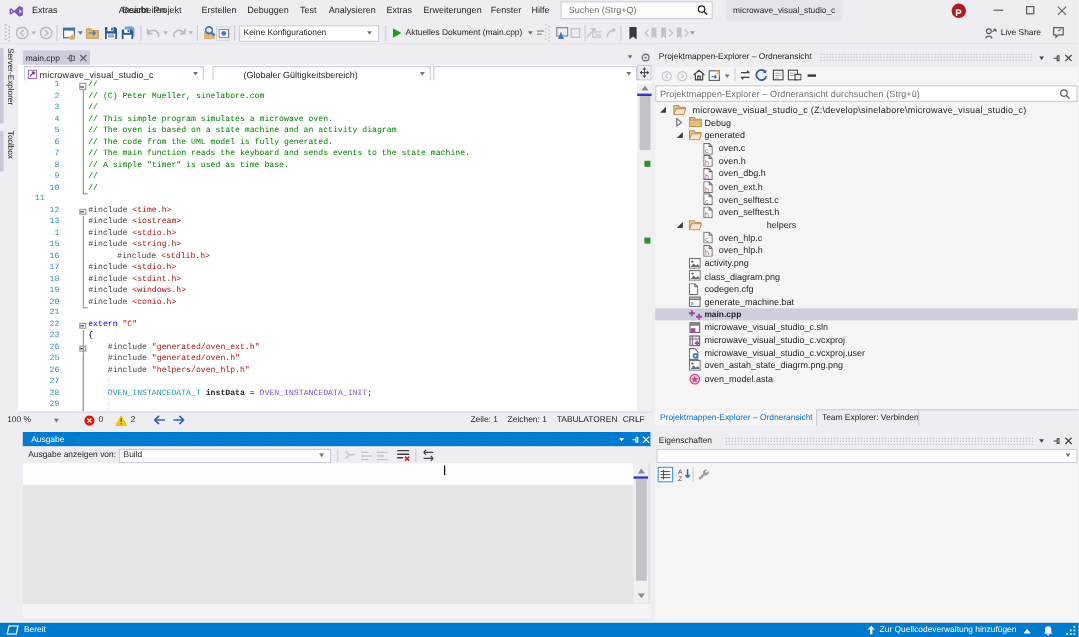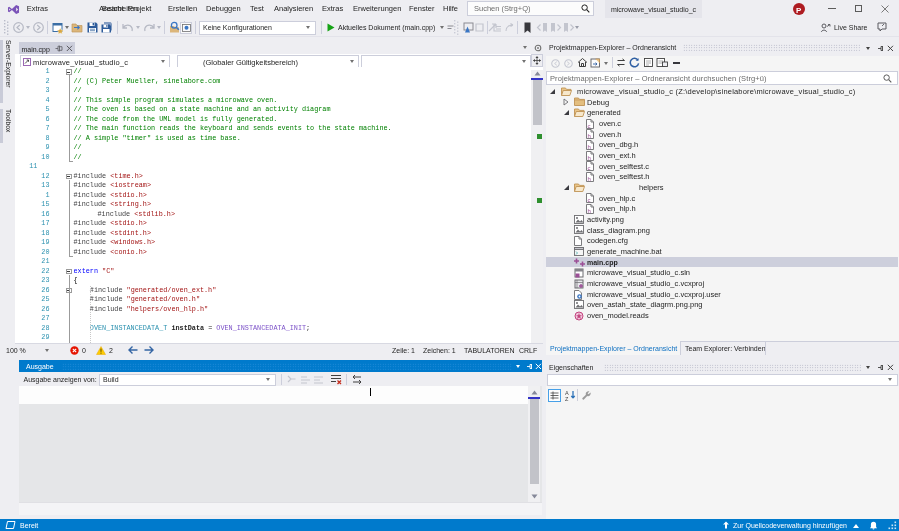--- a/index.html
+++ b/index.html
@@ -648,21 +648,21 @@
           <path d="M1.5 7.5 L4 4.5 L6 6.5 L7.5 5 L9 7 V7.5 Z" fill="#6D6D70"></path>
         </svg>
       </div>
       <div class="abs ui" style="left:587px;top:301.4px;font-size:7.5px;">oven_astah_state_diagrm.png.png</div>
       <div class="abs" style="left:574px;top:310.9px;">
         <svg width="10" height="10" viewBox="0 0 10 10">
           <circle cx="5" cy="5" r="4" fill="#F2C7DC" stroke="#C2447E" stroke-width="1"></circle>
           <path d="M5 2 L5.8 4.2 8 4.2 6.2 5.6 7 8 5 6.5 3 8 3.8 5.6 2 4.2 4.2 4.2 Z" fill="#C2447E"></path>
         </svg>
       </div>
-      <div class="abs ui" style="left:587px;top:312.1px;font-size:7.5px;">oven_model.reads</div>
+      <div class="abs ui" style="left:587px;top:312.1px;font-size:7.5px;">oven_model.asta</div>
     </div>
 
 <div class="abs" style="left:546px;top:341px;width:353px;height:14px;background:#EEEEF2;border-top:1px solid #CCCEDB;"></div>
 <div class="abs" style="left:546px;top:341px;width:135px;height:14px;background:#F5F5F5;border-right:1px solid #CCCEDB;"></div>
 <div class="abs ui" style="left:550px;top:345px;font-size:7px;color:#0E70C1;">Projektmappen-Explorer – Ordneransicht</div>
 <div class="abs ui" style="left:685px;top:345px;font-size:7px;">Team Explorer: Verbinden</div>
 <div class="abs" style="left:765px;top:341px;width:1px;height:14px;background:#CCCEDB;"></div>
 
 <div class="abs" style="left:546px;top:355px;width:353px;height:164px;background:#EEEEF2;"></div>
 <div class="abs ui" style="left:549px;top:364px;font-size:7px;">Eigenschaften</div>

